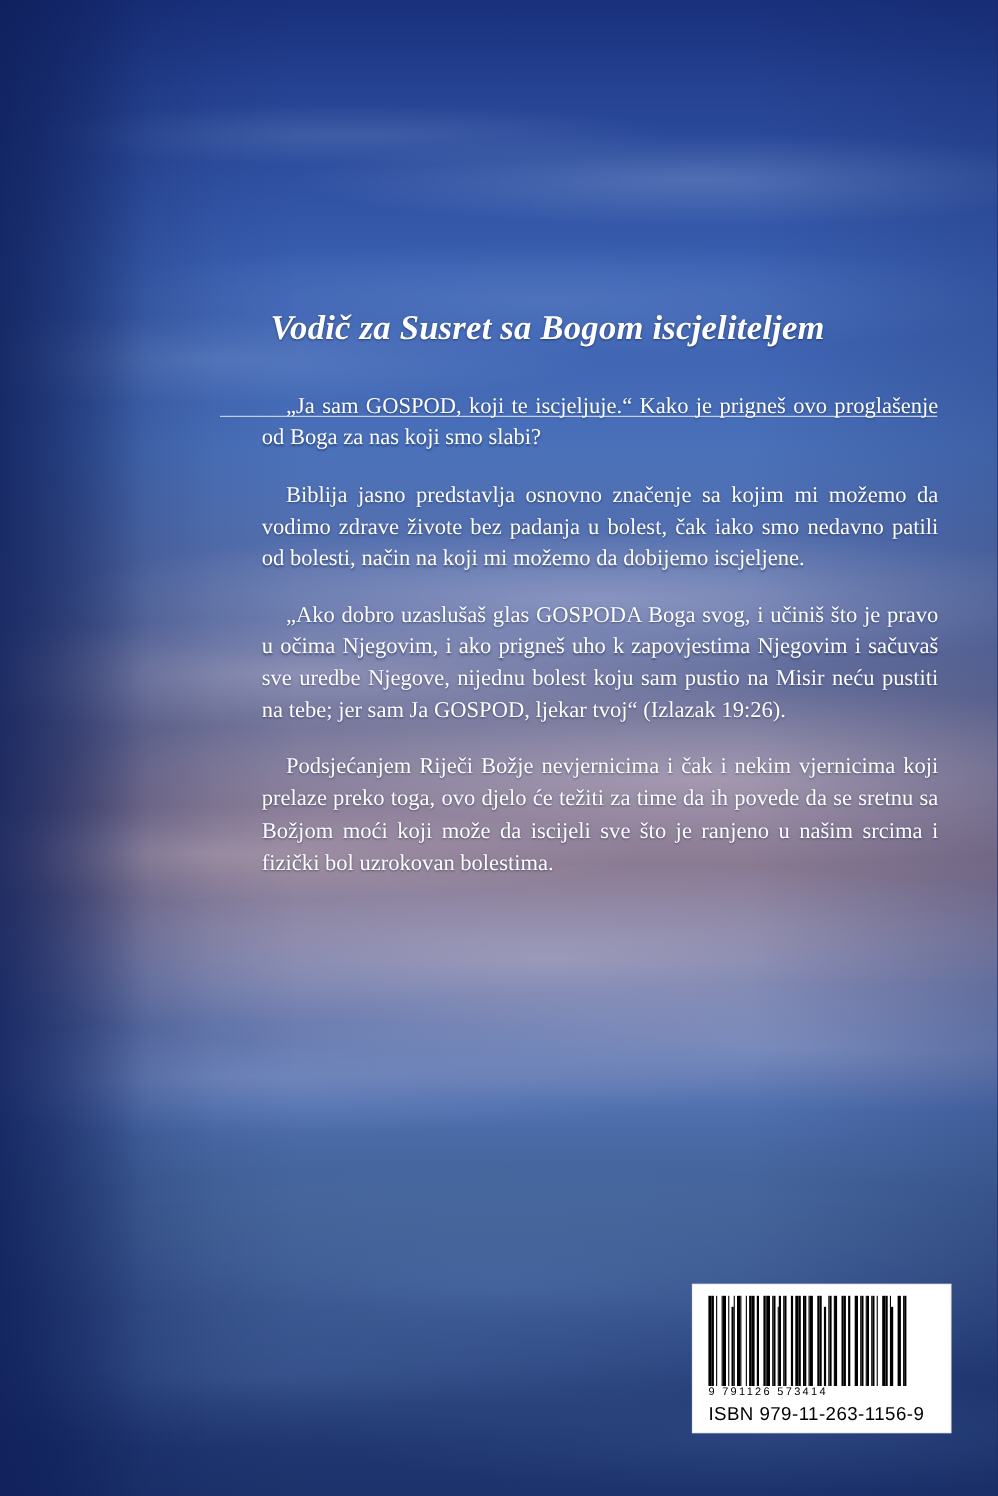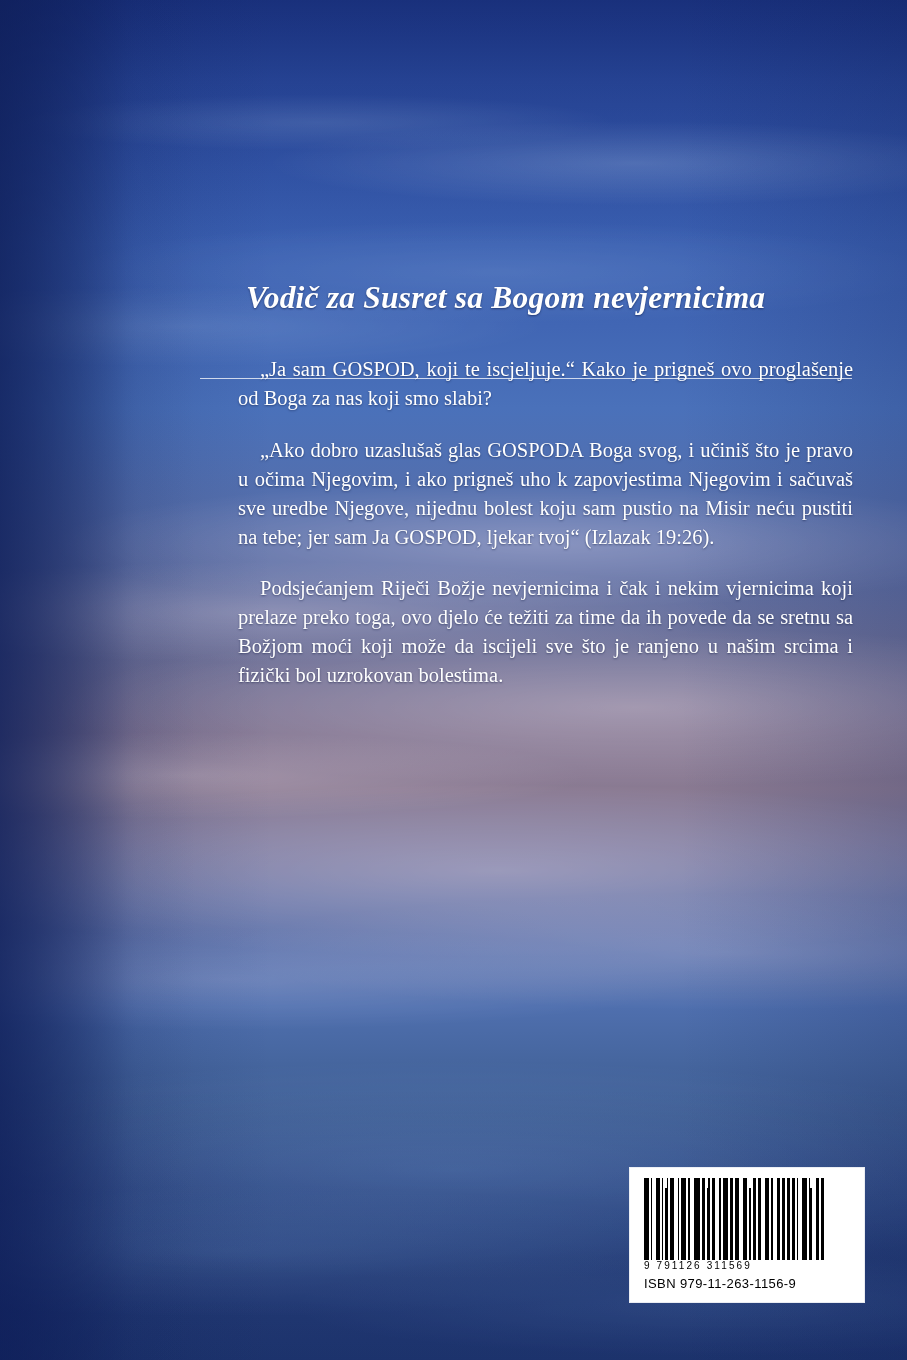--- a/index.html
+++ b/index.html
@@ -185,45 +185,46 @@
     letter-spacing: 2.1px;
     color: #000;
     white-space: nowrap;
   }
   .barcode-isbn {
     position: absolute;
     left: 14px;
     right: 14px;
     top: 108px;
     font-family: "Liberation Sans", sans-serif;
-    font-size: 13px;
+    font-size: 17px;
     letter-spacing: .4px;
     color: #000;
     white-space: nowrap;
   }
 </style>
 </head>
 <body>
 
 <div class="cover">
 
   <div class="sky"></div>
   <div class="cloudlayer c1"></div>
   <div class="cloudlayer c2"></div>
   <div class="cloudlayer c3"></div>
   <div class="cloudlayer c4"></div>
   <div class="vignette"></div>
   <div class="spine"></div>
 
   <div class="content">
-    <h1 class="book-title">Vodič za Susret sa Bogom nevjernicima</h1>
+    <h1 class="book-title">Vodič za Susret sa Bogom iscjeliteljem</h1>
     <div class="rule"></div>
 
     <div class="blurb">
       <p>„Ja sam GOSPOD, koji te iscjeljuje.“ Kako je prigneš ovo proglašenje od Boga za nas koji smo slabi?</p>
+      <p>Biblija jasno predstavlja osnovno značenje sa kojim mi možemo da vodimo zdrave živote bez padanja u bolest, čak iako smo nedavno patili od bolesti, način na koji mi možemo da dobijemo iscjeljene.</p>
       <p>„Ako dobro uzaslušaš glas GOSPODA Boga svog, i učiniš što je pravo u očima Njegovim, i ako prigneš uho k zapovjestima Njegovim i sačuvaš sve uredbe Njegove, nijednu bolest koju sam pustio na Misir neću pustiti na tebe; jer sam Ja GOSPOD, ljekar tvoj“ (Izlazak 19:26).</p>
       <p>Podsjećanjem Riječi Božje nevjernicima i čak i nekim vjernicima koji prelaze preko toga, ovo djelo će težiti za time da ih povede da se sretnu sa Božjom moći koji može da iscijeli sve što je ranjeno u našim srcima i fizički bol uzrokovan bolestima.</p>
     </div>
   </div>
 
   <div class="barcode-box">
     <div class="barcode-inner" id="barcode-bars">
         <div class="bar wide"></div>
         <div class="bar"></div>
         <div class="bar sp"></div>
@@ -313,17 +314,17 @@
         <div class="bar sp"></div>
         <div class="bar thin"></div>
         <div class="bar short"></div>
         <div class="bar sp"></div>
         <div class="bar sp"></div>
         <div class="bar wide"></div>
         <div class="bar sp"></div>
         <div class="bar thin"></div>
         <div class="bar"></div>
       </div>
-    <div class="barcode-digits">9  791126 311569</div>
+    <div class="barcode-digits">9  791126 573414</div>
     <div class="barcode-isbn">ISBN 979-11-263-1156-9</div>
   </div>
 
 </div>
 
 </body></html>

